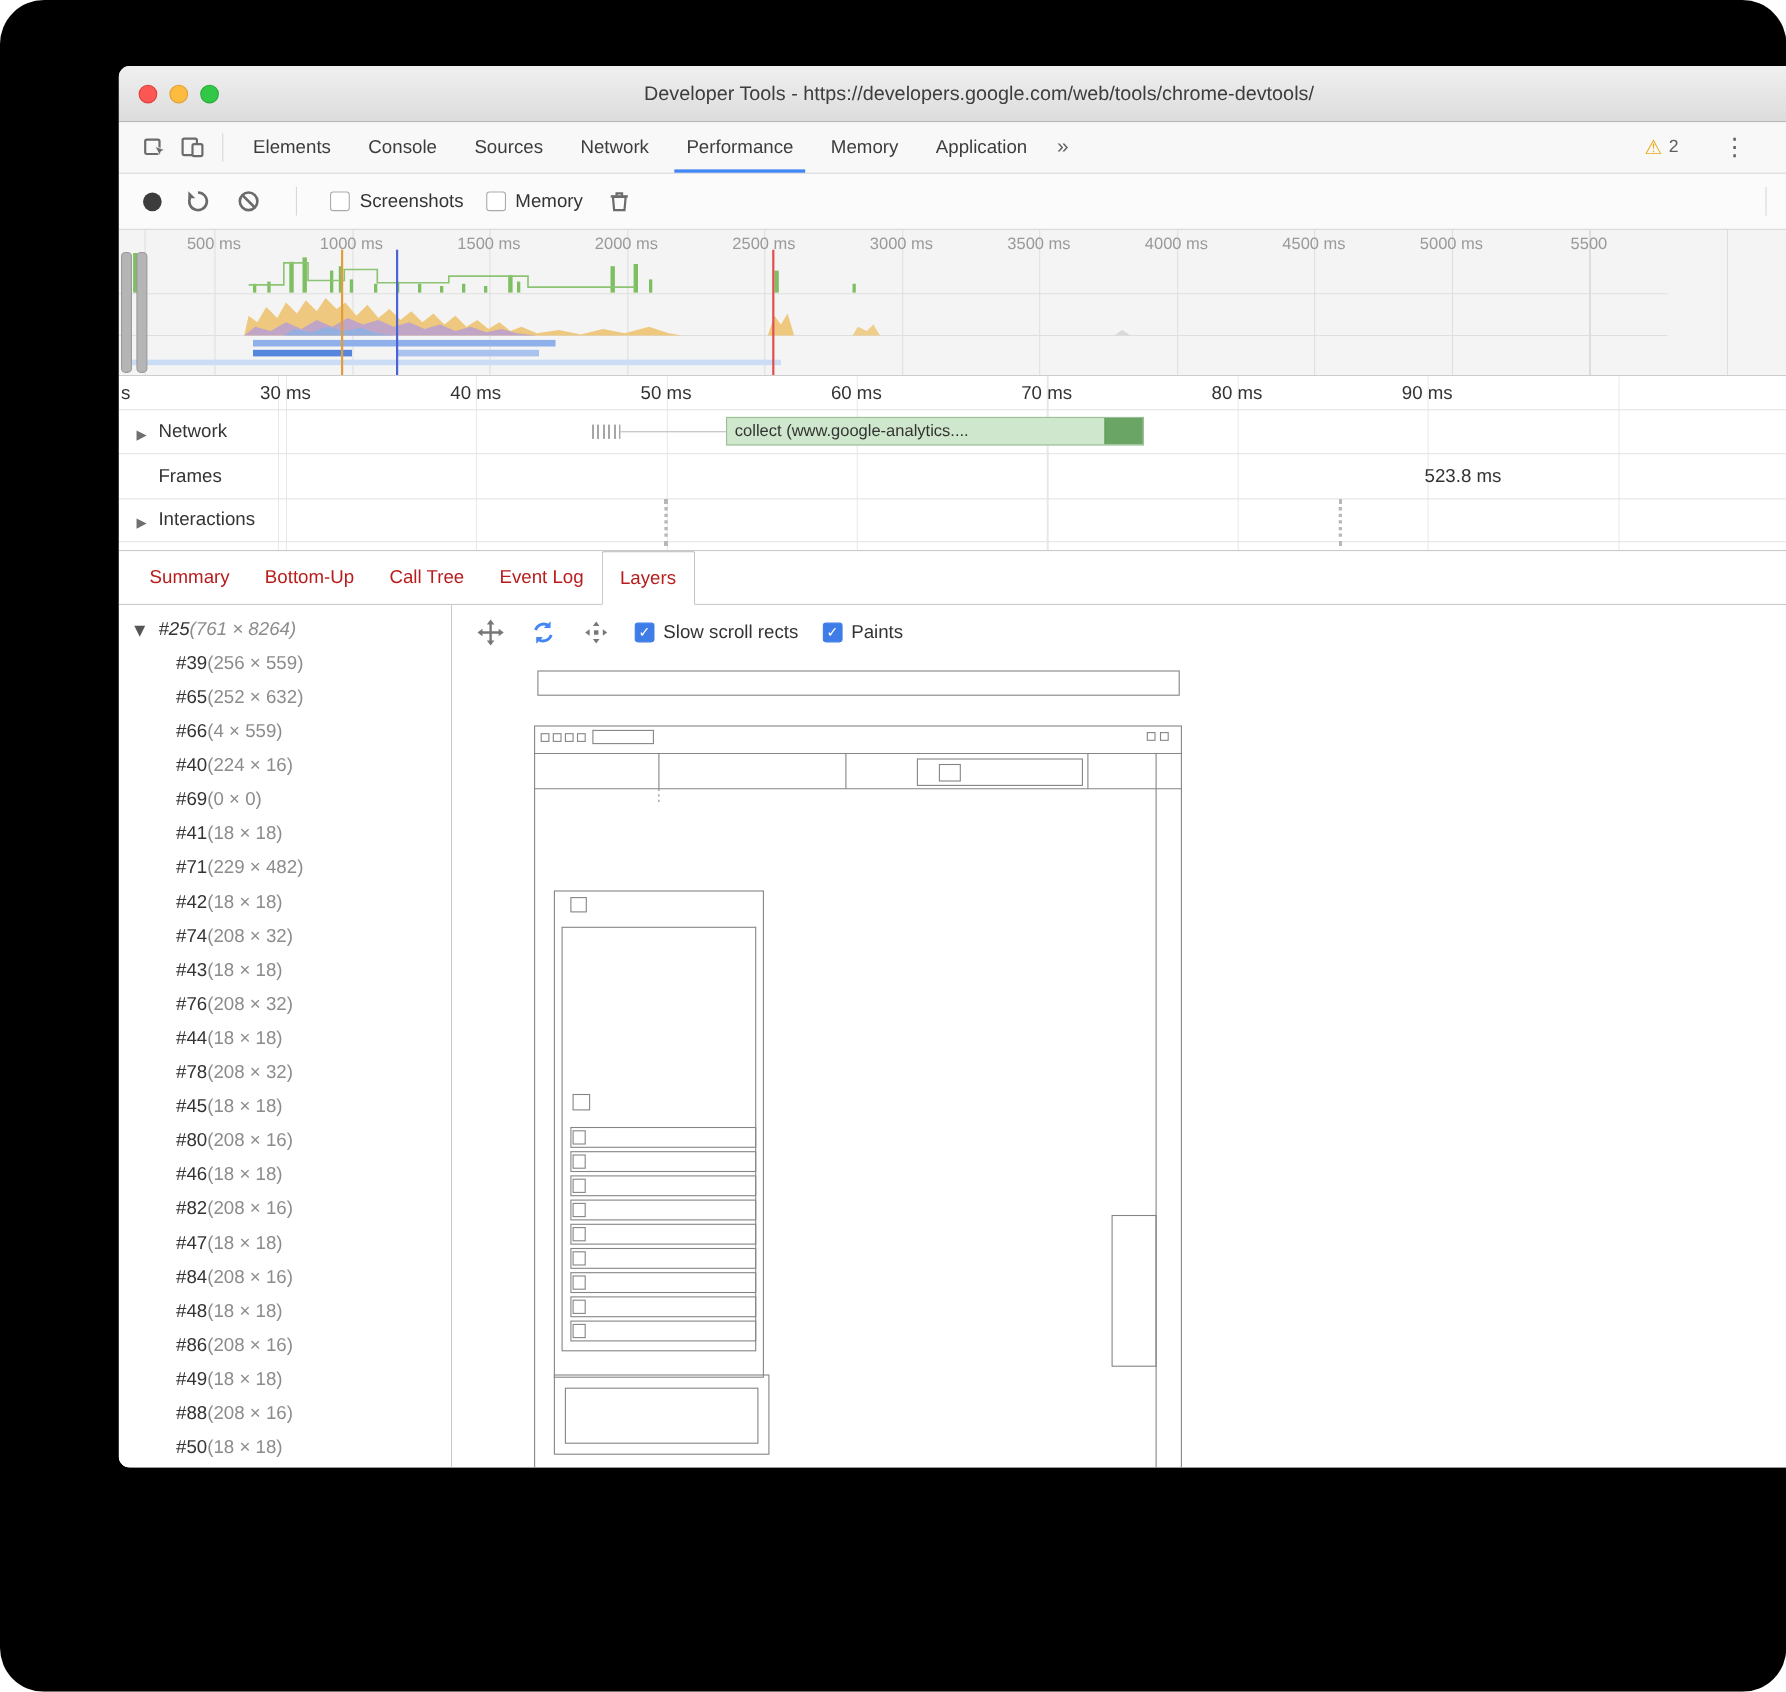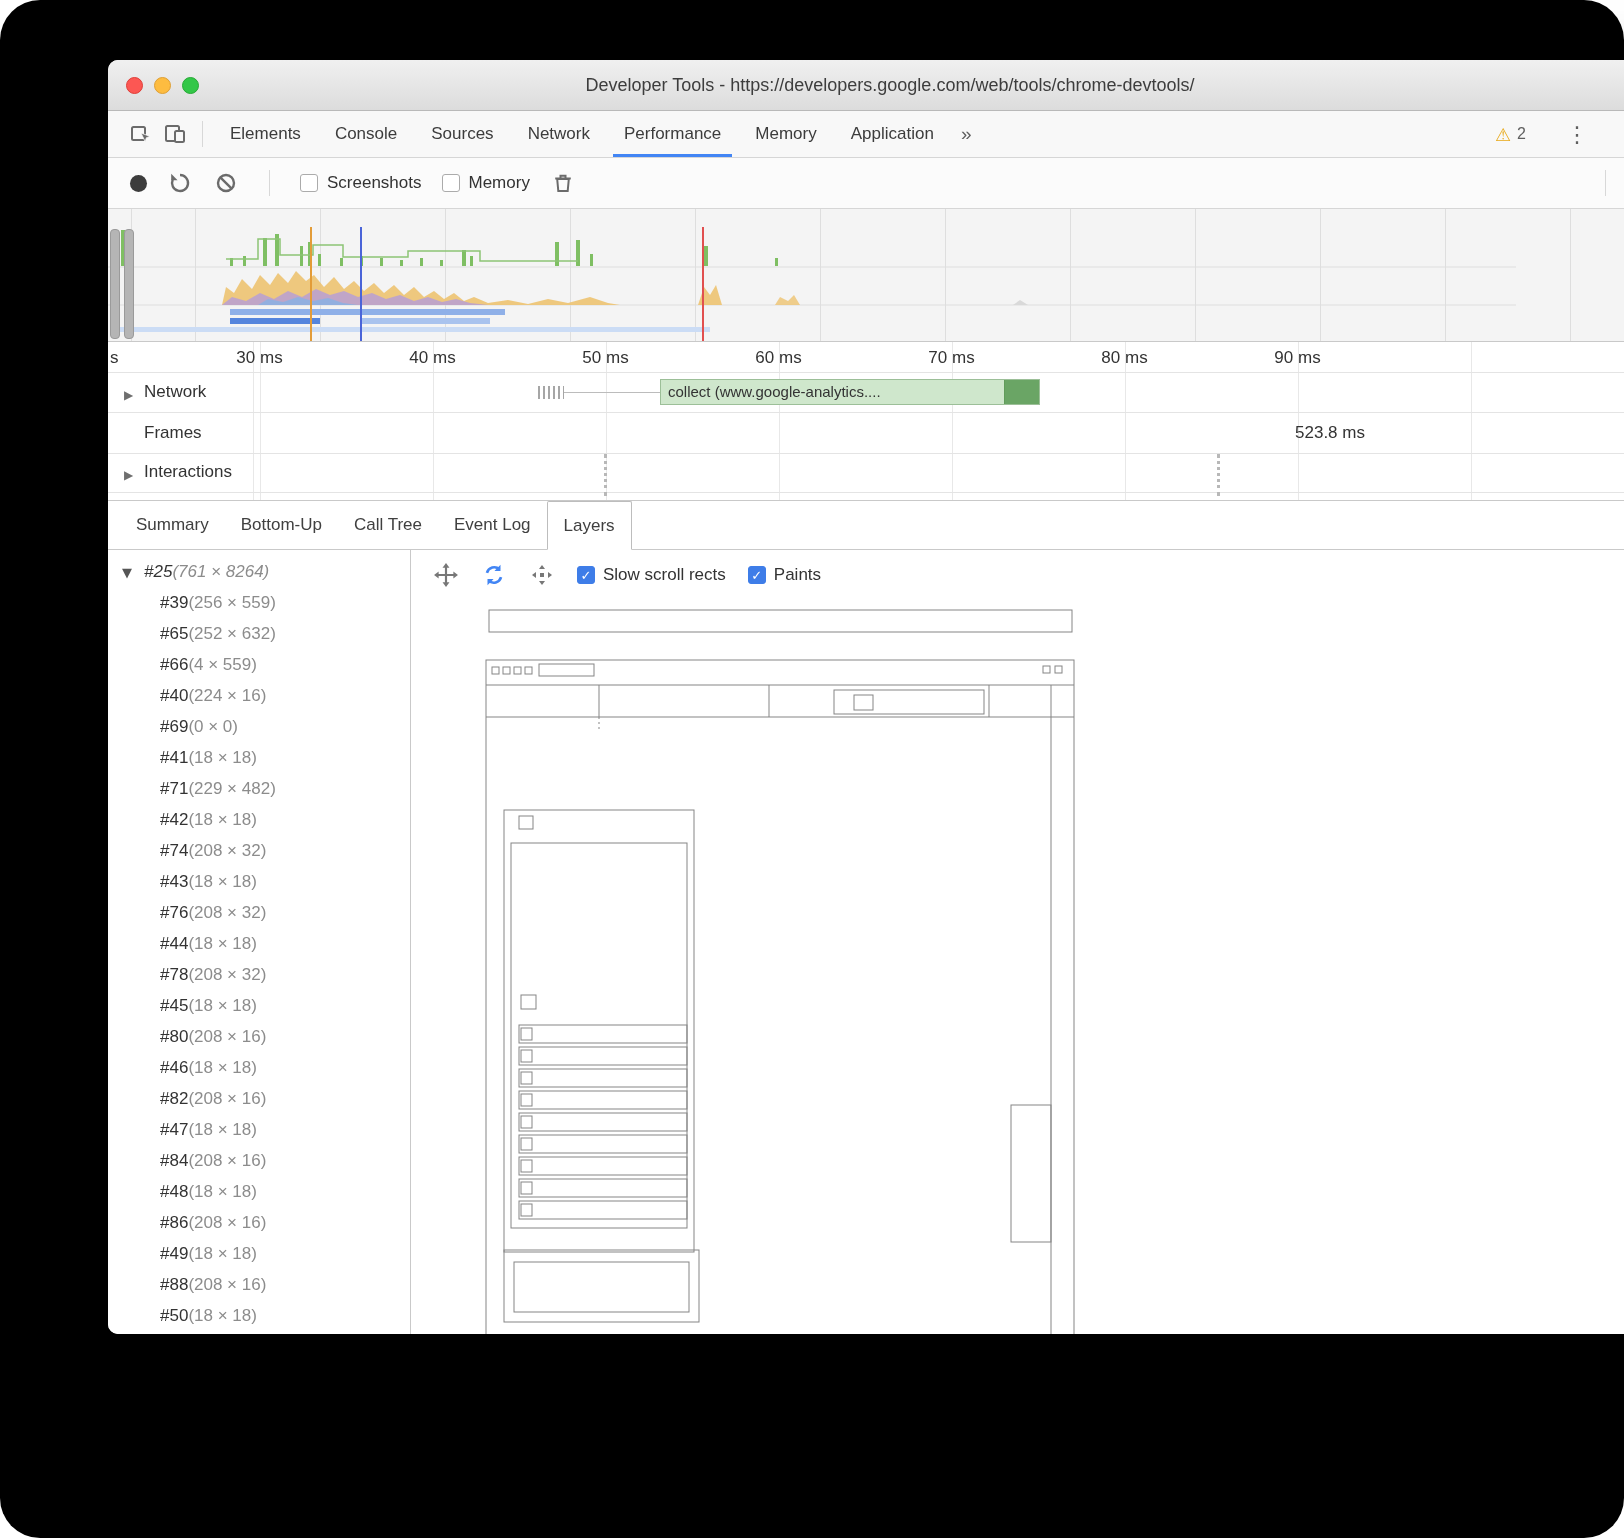--- a/index.html
+++ b/index.html
@@ -68,21 +68,21 @@
   .net-bar-end{position:absolute;right:0;top:0;bottom:0;width:34px;background:#6aa565;border-left:1px solid #57935280;}
   .frame-bar{position:absolute;left:498px;top:72px;width:614px;height:37px;background:#cde9cf;border:2px solid #4082f0;box-sizing:border-box;display:flex;align-items:center;justify-content:center;font-size:17px;color:#333;}
   .frame-after{position:absolute;left:1162px;top:81px;width:120px;text-align:center;font-size:17px;color:#333;}
   .dotline{position:absolute;top:112px;height:42px;width:0;border-left:3px dotted #b8b8b8;}
   .dotline.a{left:496px;} .dotline.b{left:1109px;}
   .dt-scroll{position:absolute;right:0;top:0;width:14px;height:158px;background:#fafafa;border-left:1px solid #e2e2e2;}
   .dt-thumb{position:absolute;top:4px;left:2px;width:9px;height:46px;background:#c9c9c9;border-radius:5px;}
 
   
   .dtabs{height:48px;flex:0 0 48px;background:#fff;border-bottom:1px solid #c9c9c9;display:flex;align-items:stretch;padding-left:12px;}
-  .dtab{padding:0 16px;line-height:47px;font-size:17px;color:#404040;}
+  .dtab{padding:0 16px;line-height:47px;font-size:17px;color:#b91c1c;}
   .dtab.active{border:1px solid #bdbdbd;border-bottom:1px solid #fff;background:#fff;margin-bottom:-1px;border-radius:2px 2px 0 0;}
 
   
   .layers{flex:1;display:flex;min-height:0;}
   .ltree{width:302px;flex:0 0 302px;border-right:1px solid #c9c9c9;overflow:hidden;padding-top:6px;background:#fff;}
   .lrow{height:31px;line-height:31px;padding-left:30px;font-size:17px;white-space:nowrap;}
   .lrow.root{padding-left:14px;font-style:italic;}
   .tri{display:inline-block;width:22px;font-family:"DejaVu Sans",sans-serif;font-size:13px;color:#555;}
   .lid{color:#333;} .lsize{color:#8c8c8c;}
   .lcanvas{flex:1;border-right:1px solid #c9c9c9;position:relative;overflow:hidden;background:#fff;}
@@ -167,20 +167,33 @@
             <path d="M9.5 7V4.8h5V7" fill="none" stroke="#6b6b6b" stroke-width="2"></path>
           </svg>
       </span>
       <span class="gear">
         <span class="vsep"></span>
         <span class="gear-glyph">⚙</span>
       </span>
     </div>
 
     <div class="overview">
+      <div class="ov-labels">
+          <span class="ov-label">500 ms</span>
+          <span class="ov-label">1000 ms</span>
+          <span class="ov-label">1500 ms</span>
+          <span class="ov-label">2000 ms</span>
+          <span class="ov-label">2500 ms</span>
+          <span class="ov-label">3000 ms</span>
+          <span class="ov-label">3500 ms</span>
+          <span class="ov-label">4000 ms</span>
+          <span class="ov-label">4500 ms</span>
+          <span class="ov-label">5000 ms</span>
+          <span class="ov-label">5500</span>
+        </div>
       <svg class="ov-chart" width="1408" height="111" viewBox="0 0 1408 111">
         <line x1="0" y1="38" x2="1408" y2="38" stroke="#dedede"></line>
         <line x1="0" y1="76" x2="1408" y2="76" stroke="#dedede"></line>
 
         <g fill="#7fbf63">
           <rect x="13" y="1" width="4" height="36"></rect>
             <rect x="122" y="29" width="3" height="8"></rect>
             <rect x="135" y="27" width="3" height="10"></rect>
           <rect x="155" y="9" width="4" height="28"></rect>
             <rect x="167" y="5" width="4" height="32"></rect>

